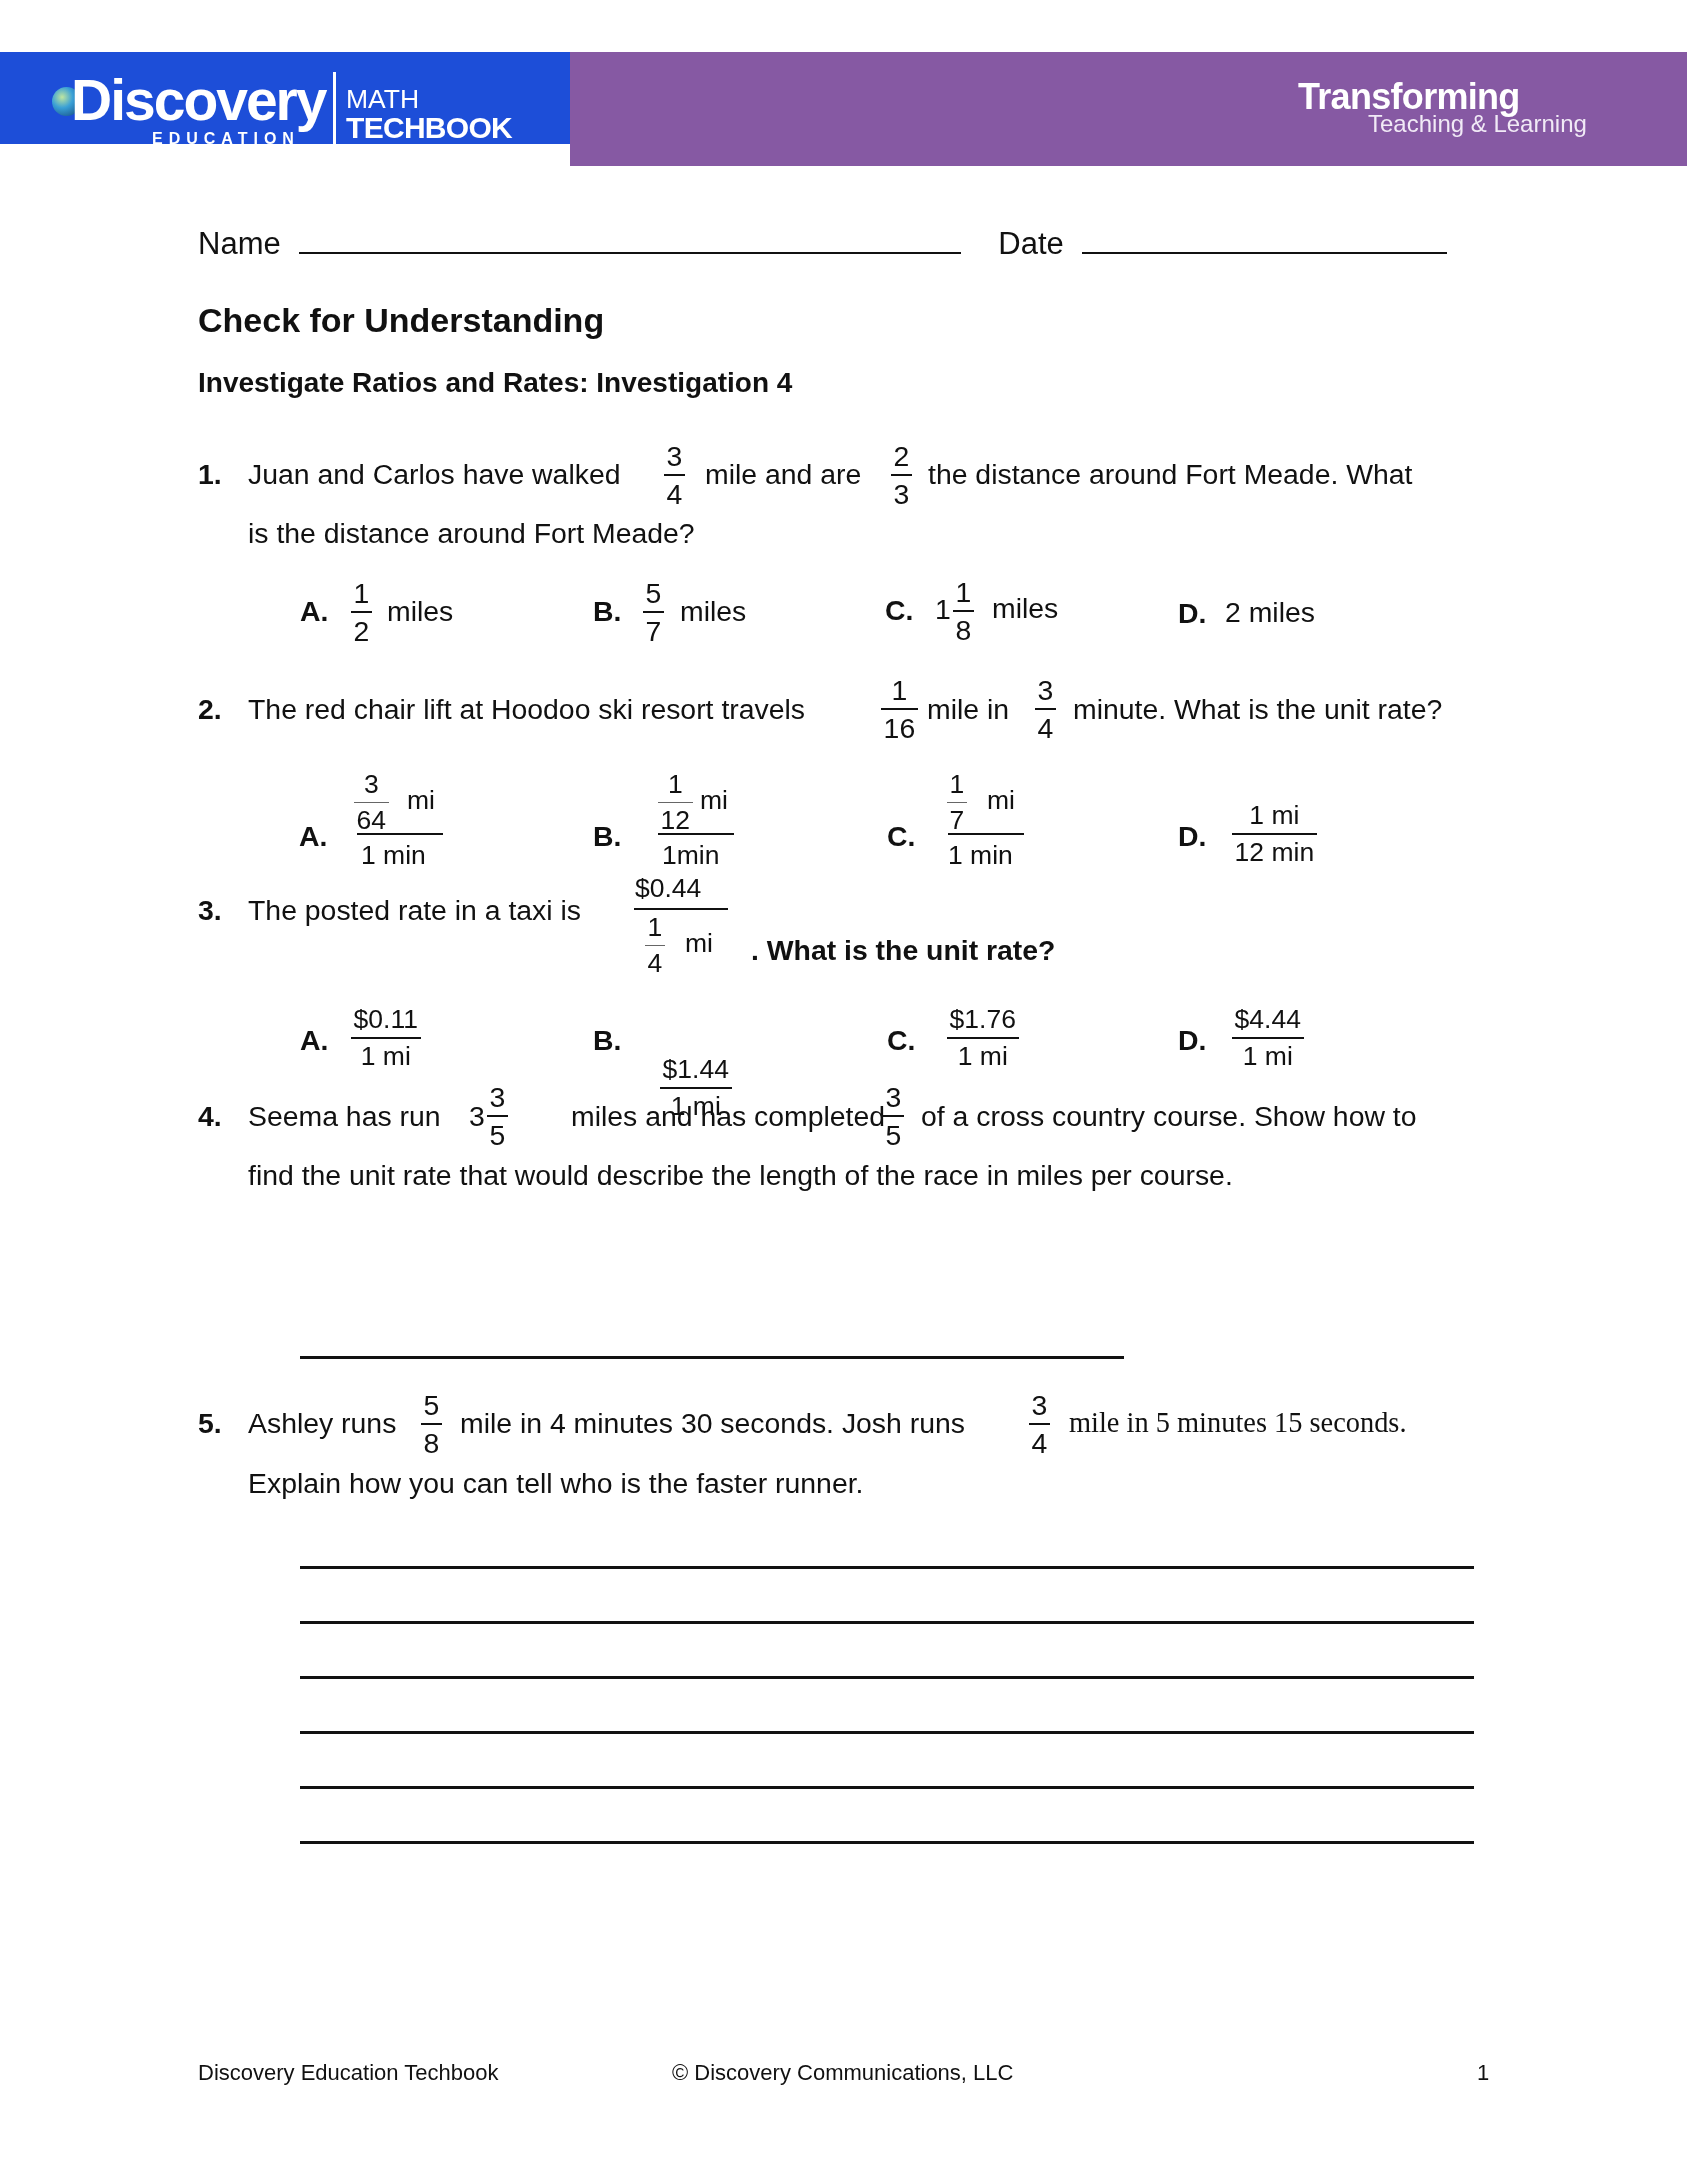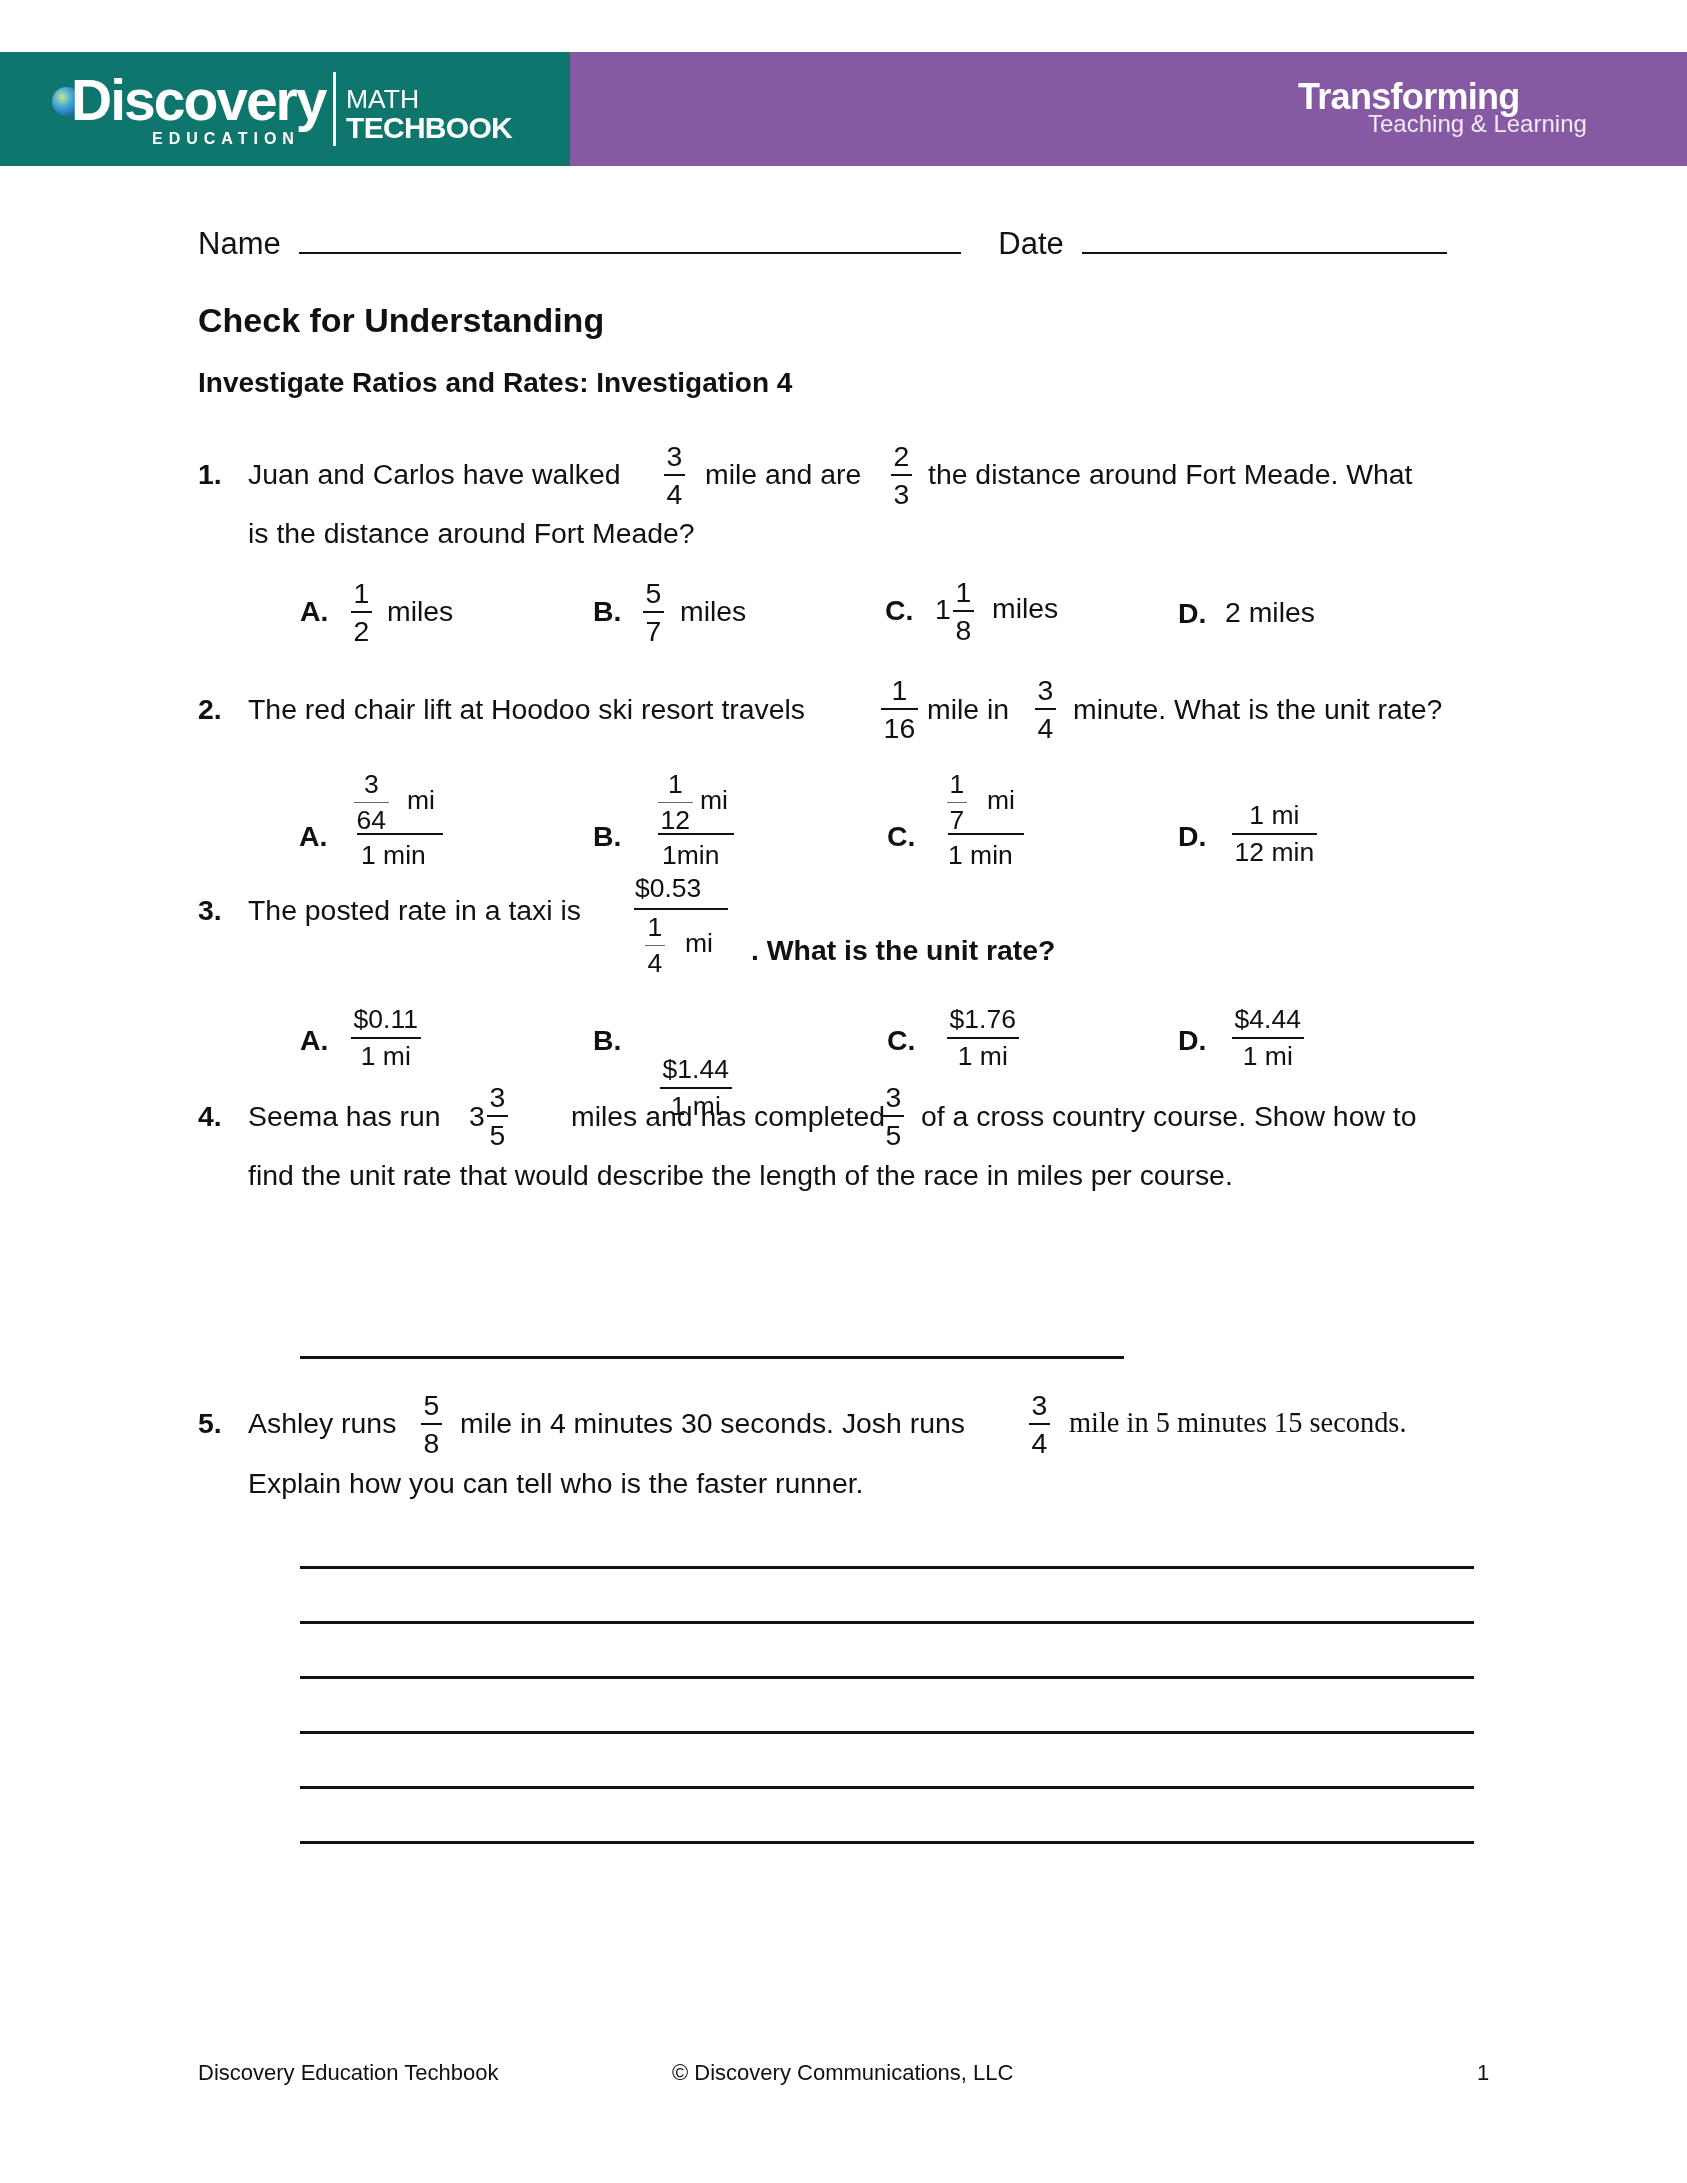--- a/index.html
+++ b/index.html
@@ -1,21 +1,21 @@
 <!DOCTYPE html>
 <html style="font-size:10.6px"><head>
 <meta charset="utf-8">
 <style>
   html, body { margin:0; padding:0; background:#fff; }
   body { width:1687px; height:2183px; position:relative; overflow:hidden;
          font-family:"Liberation Sans", sans-serif; color:#111; }
 
   
   .banner { position:absolute; left:0; top:52px; width:1687px; height:114px; }
-  .banner-left { position:absolute; left:0; top:0; width:570px; height:114px; background:#0f766e;padding-left:8px; }
+  .banner-left { position:absolute; left:0; top:0; width:570px; height:92px; background:#1d4ed8;padding-left:8px; }
   .banner-right { position:absolute; left:570px; top:0; width:1117px; height:114px; background:#8659a3;padding-left:41px; }
   .globe { position:absolute; left:52px; top:35px; width:29px; height:29px; border-radius:50%;
            background:radial-gradient(circle at 35% 35%, #bfe6a0 0%, #3aa0d6 40%, #1c5f96 80%, #0d2f4d 100%); }
   .disc-word { position:absolute; left:71px; top:20px; font-size:57px; font-weight:bold; color:#fff;
                letter-spacing:-2px; line-height:1; font-family:"Liberation Sans", sans-serif; }
   .edu-word { position:absolute; left:152px; top:79px; font-size:16px; font-weight:bold; color:#fff;
               letter-spacing:6px; line-height:1; }
   .logo-divider { position:absolute; left:333px; top:20px; width:2.6px; height:74px; background:#fff; }
   .math-word { position:absolute; left:346px; top:34px; font-size:26.5px; color:#fff; line-height:1; }
   .techbook-word { position:absolute; left:346px; top:61px; font-size:30px; font-weight:bold; color:#fff;
@@ -184,21 +184,21 @@
         <span class="bar"></span>
         <span class="den">12 min</span>
       </div>
   </div>
 </div>
 
 <div>
   <div class="qnum" style="left:198px;top:894px;">3.</div>
   <div class="line" style="left:248px;top:896px;">The posted rate in a taxi is</div>
   <div>
-    <div class="line" style="left:635px;top:875px;font-size:26.5px;">$0.53</div>
+    <div class="line" style="left:635px;top:875px;font-size:26.5px;">$0.44</div>
     <div class="rule" style="left:634px;top:908px;width:94px;height:2px;"></div>
     <div class="frac small" style="left:645px;top:914px;font-size:26.5px;">
         <span class="num">1</span>
         <span class="bar" style="height:1.3px;"></span>
         <span class="den">4</span>
       </div>
     <div class="line" style="left:685px;top:930px;font-size:26.5px;">mi</div>
   </div>
   <div class="line" style="left:751px;top:936px;font-weight:bold;">. What is the unit rate?</div>
 

